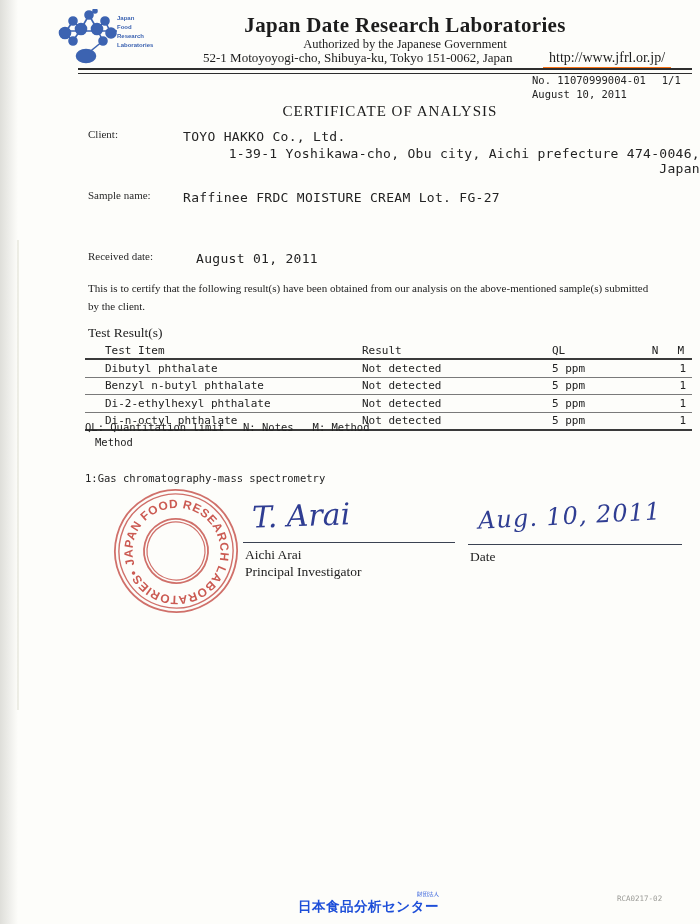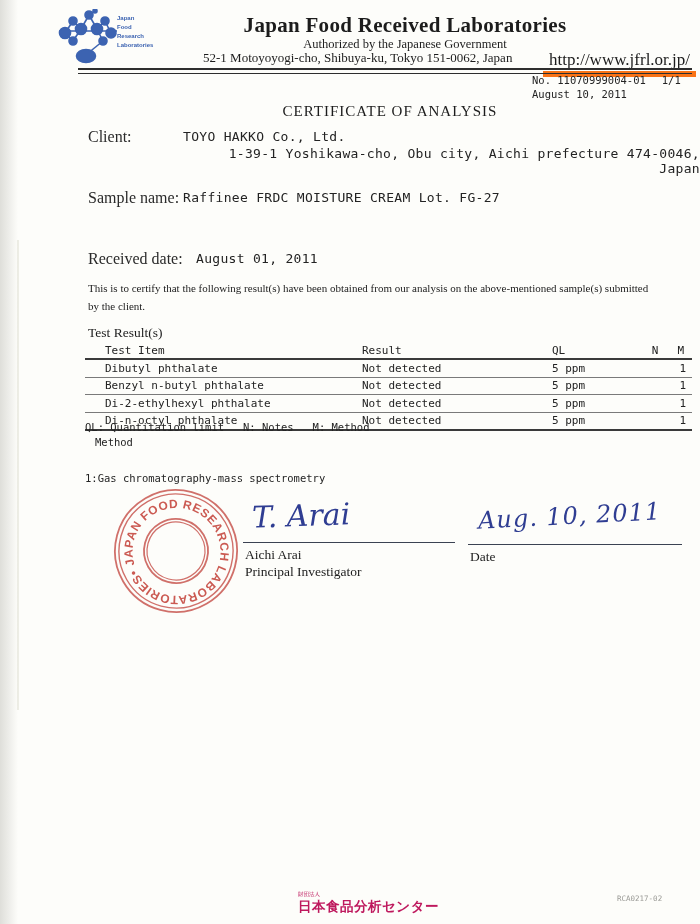--- a/index.html
+++ b/index.html
@@ -18,32 +18,32 @@
     background:rgba(205,205,190,0.35); pointer-events:none;
   }
   .abs{position:absolute;}
   .serif{font-family:"Liberation Serif", serif;}
   .mono{font-family:"DejaVu Sans Mono", monospace; color:#232323;}
 
   
   .org-title{left:120px; top:13px; width:570px; text-align:center; font-size:21px; font-weight:bold; letter-spacing:0.3px;}
   .org-sub{left:120px; top:37px; width:570px; text-align:center; font-size:12.5px;}
   .org-addr{left:203px; top:50px; font-size:13px;}
-  .org-url{left:543px; top:50px; font-size:17px; border-bottom:6px solid #f97316; padding:0 6px 1px 6px;}
+  .org-url{left:543px; top:50px; font-size:14px; border-bottom:1px solid #f97316; padding:0 6px 1px 6px;}
   .rule-double{left:78px; top:68px; width:614px; height:3px;
     border-top:2px solid #2e2e2e; border-bottom:1px solid #2e2e2e;}
   .logo{left:55px; top:9px;}
   .logo-text{left:117px; top:14px; font-size:6px; font-weight:bold; color:#3c63b1; line-height:9px; font-family:"Liberation Sans", sans-serif;}
 
   .ref-block{left:532px; top:74px; font-size:10.5px; line-height:13.5px;}
   .ref-line1{display:flex; gap:16px;}
 
   .doc-title{left:80px; top:103px; width:620px; text-align:center; font-size:15px; letter-spacing:1px;}
 
-  .lbl{font-size:16px; color:#2a2a2a;}
+  .lbl{font-size:11px; color:#2a2a2a;}
   .val{font-size:13px; letter-spacing:0.3px;text-align:right;}
 
   .certify{left:88px; top:279px; width:562px; font-size:11px; line-height:18px; color:#222;}
 
   .section-title{left:88px; top:325px; font-size:13.5px;}
 
   
   .rtable{left:85px; top:343px; width:607px; font-size:11px;}
   .trow{display:grid; grid-template-columns:277px 190px 92px 22px 26px; align-items:center;}
   .thead{height:15px; border-bottom:2px solid #3a3a3a;}
@@ -63,21 +63,21 @@
   .handwrite{font-family:"DejaVu Serif", serif; font-style:italic; color:#2f3d92;}
   .sig-name-hw{left:252px; top:498px; font-size:30px; transform:rotate(-2deg);}
   .sig-date-hw{left:478px; top:502px; font-size:24px; transform:rotate(-3deg); letter-spacing:1px;}
   .sig-line1{left:243px; top:542px; width:212px; height:0; border-top:1.5px solid #3b4252;}
   .sig-line2{left:468px; top:544px; width:214px; height:0; border-top:1.5px solid #3b4252;}
   .signer-name{left:245px; top:547px; font-size:13.5px;}
   .signer-title{left:245px; top:564px; font-size:13.5px;}
   .date-label{left:470px; top:549px; font-size:13.5px;}
 
   
-  .footer-org{left:298px; top:891px; color:#be185d;}
+  .footer-org{left:298px; top:891px; color:#1d4ed8;text-align:right;}
   .footer-org-small{font-size:5.5px; display:block; line-height:6px; font-family:"DejaVu Sans", sans-serif;}
   .footer-org-main{font-size:13.5px; font-weight:bold; letter-spacing:0.5px; font-family:"DejaVu Sans", sans-serif;}
   .form-code{left:617px; top:894px; font-size:7.5px; color:#9a9a96;}
 </style>
 </head>
 <body>
 
 <div class="page">
   <div class="scan-streak"></div>
 
@@ -108,21 +108,21 @@
       <ellipse cx="31" cy="47" rx="9.5" ry="6.5"></ellipse>
     </g>
   </svg>
   <div class="abs logo-text">
     <div>Japan</div>
     <div>Food</div>
     <div>Research</div>
     <div>Laboratories</div>
   </div>
 
-  <div class="abs org-title serif">Japan Food Received Laboratories</div>
+  <div class="abs org-title serif">Japan Date Research Laboratories</div>
   <div class="abs org-sub serif">Authorized by the Japanese Government</div>
   <div class="abs org-addr serif">52-1 Motoyoyogi-cho, Shibuya-ku, Tokyo 151-0062, Japan</div>
   <div class="abs org-url serif">http://www.jfrl.or.jp/</div>
   <div class="abs rule-double"></div>
 
   <div class="abs ref-block mono">
     <div class="ref-line1">
       <span>No. 11070999004-01</span>
       <span>1/1</span>
     </div>

